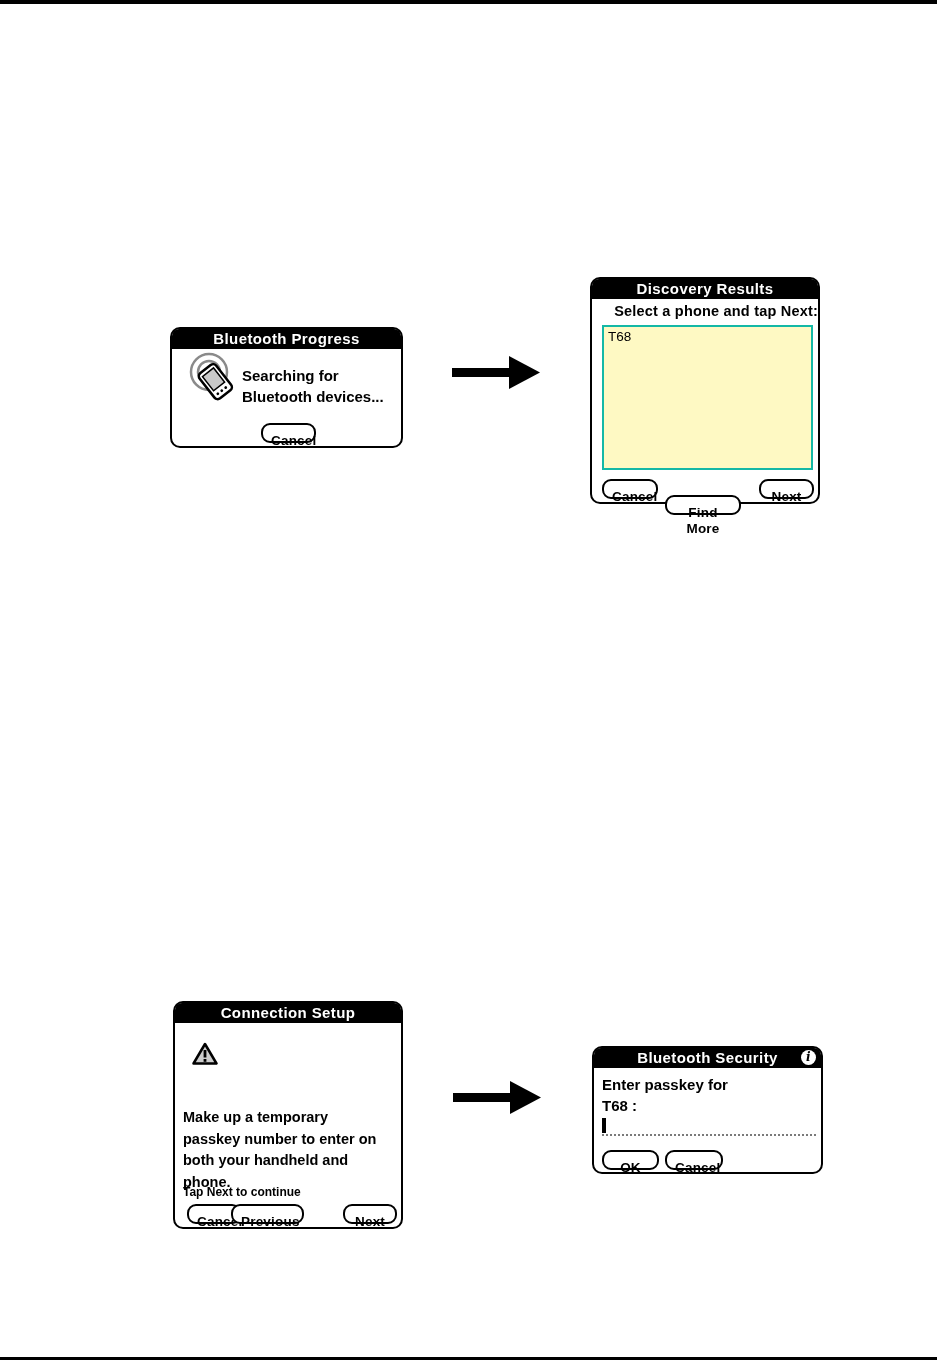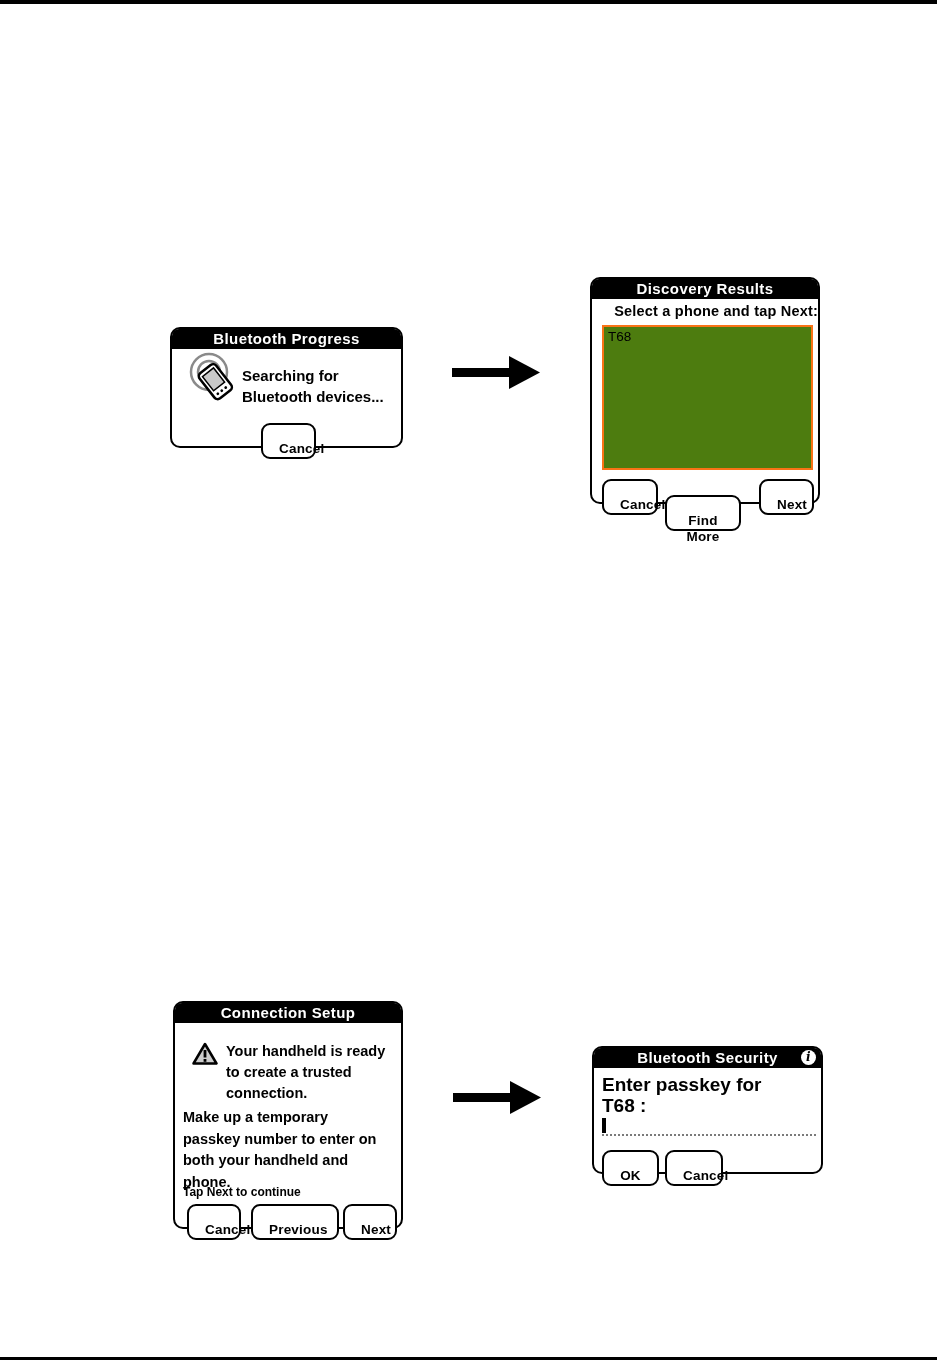--- a/index.html
+++ b/index.html
@@ -17,25 +17,25 @@
   }
   .titlebar{
     position:absolute;left:0;top:0;right:0;height:20px;background:#000;
     border-radius:7px 7px 0 0;color:#fff;text-align:center;
     font-weight:bold;font-size:15px;line-height:20px;letter-spacing:0.4px;
   }
   .ptext{position:absolute;font-weight:bold;color:#000;}
   .pbtn{
     position:absolute;box-sizing:border-box;height:20px;background:#fff;
     border:2px solid #000;border-radius:9px;font-weight:bold;font-size:13.5px;
-    line-height:16px;text-align:center;color:#000;padding:16px;cursor:pointer;
+    line-height:16px;text-align:center;color:#000;padding:8px;cursor:pointer;
     font-family:"Liberation Sans", sans-serif;letter-spacing:0.2px;
   }
   .listbox{
-    position:absolute;box-sizing:border-box;border:2px solid #f97316;background:#4d7c0f;
+    position:absolute;box-sizing:border-box;border:2px solid #14b8a6;background:#fef9c3;
   }
   .listitem{font-weight:normal;font-size:13.5px;padding:2px 4px;color:#000;}
   .arrow{position:absolute;}
   .infoicon{
     position:absolute;top:2px;right:5px;width:15px;height:15px;border-radius:50%;
     background:#fff;color:#000;text-align:center;
     font-family:"DejaVu Serif", serif;font-weight:bold;font-style:italic;
     font-size:12px;line-height:15px;cursor:pointer;
   }
   .dotline{
@@ -99,41 +99,40 @@
   <div class="titlebar">
     <span>Connection Setup</span>
   </div>
   <span style="position:absolute;left:17px;top:39px;">
     <svg width="26" height="24" viewBox="0 0 26 24">
       <polygon points="13,2 24.5,21.5 1.5,21.5" fill="#cccccc" stroke="#000" stroke-width="2.5" stroke-linejoin="round"></polygon>
       <rect x="11.6" y="8" width="2.8" height="7.5" fill="#000"></rect>
       <rect x="11.6" y="17" width="2.8" height="2.8" fill="#000"></rect>
     </svg>
   </span>
-  <div class="ptext" style="left:51px;top:38px;width:172px;font-size:14.5px;line-height:21px;">Your handheld is ready to create a trusted connection.</div>
   <div class="ptext" style="left:8px;top:104px;width:202px;font-size:14.5px;line-height:21.5px;white-space:pre-line;">Make up  a temporary passkey number to enter on both your handheld and phone.</div>
   <div class="ptext" style="left:8px;top:182px;font-size:12px;">Tap Next to continue</div>
   <button class="pbtn" style="left:12px;top:201px;width:54px;">Cancel</button>
-  <button class="pbtn" style="left:76px;top:201px;width:88px;">Previous</button>
+  <button class="pbtn" style="left:56px;top:201px;width:73px;">Previous</button>
   <button class="pbtn" style="left:168px;top:201px;width:54px;">Next</button>
 </div>
 
 <span class="arrow" style="left:453px;top:1080px;">
   <svg width="88" height="35" viewBox="0 0 88 35">
     <rect x="0" y="13" width="60" height="9" fill="#000"></rect>
     <polygon points="57,1 88,17.5 57,34" fill="#000"></polygon>
   </svg>
 </span>
 
 <div class="palm-dialog" style="left:592px;top:1030px;width:231px;height:128px;">
   <div class="titlebar">
     <span>Bluetooth Security</span>
     <span class="infoicon">i</span>
   </div>
-  <div class="ptext" style="left:8px;top:26px;font-size:19px;line-height:21px;">
+  <div class="ptext" style="left:8px;top:26px;font-size:15px;line-height:21px;">
     <div>Enter passkey for</div>
     <div>T68 :</div>
   </div>
   <div class="dotline" style="left:8px;top:68px;width:214px;">
     <span></span>
     <span class="cursorbar"></span>
   </div>
   <button class="pbtn" style="left:8px;top:102px;width:57px;">OK</button>
   <button class="pbtn" style="left:71px;top:102px;width:58px;">Cancel</button>
 </div>

